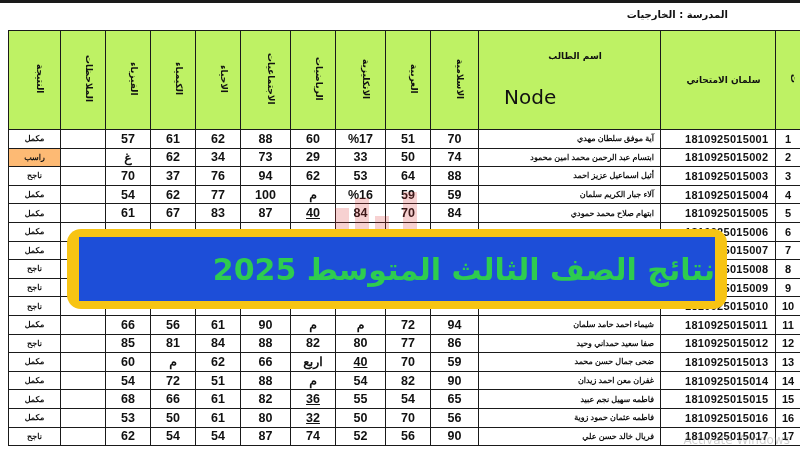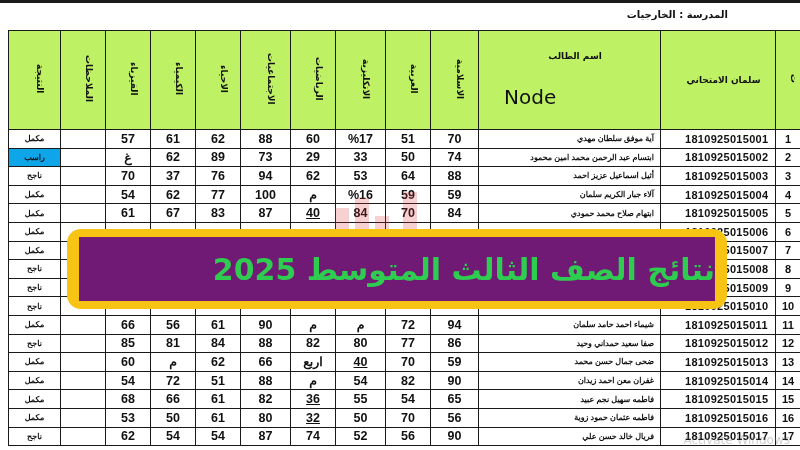--- a/index.html
+++ b/index.html
@@ -6,29 +6,29 @@
   body { width:800px; height:450px; overflow:hidden; background:#ffffff; position:relative; font-family:"DejaVu Sans", sans-serif; }
   .topbar { position:absolute; left:0; top:0; width:800px; height:3px; background:#1a1a1a; }
   .school { position:absolute; right:72px; top:9px; font-size:10px; color:#111; direction:rtl; font-weight:bold; }
   .table-wrap { position:absolute; left:8px; top:30px; width:800px; }
   table { border-collapse:collapse; table-layout:fixed; }
   th, td { border:1.5px solid #1a1a1a; text-align:center; padding:0; overflow:hidden; white-space:nowrap; }
   th { background:#bef264; height:98px; font-size:9px; color:#111; font-weight:bold;padding-left:11px; }
   th.vert span { display:inline-block; writing-mode:vertical-rl; font-size:9px; }
   td { height:17.6px; font-family:"Liberation Sans", sans-serif; font-weight:bold; font-size:12.5px; color:#111; background:#fff; }
   td.res { font-size:8px; font-weight:bold; direction:rtl; }
-  td.res.hl { background:#0ea5e9; }
+  td.res.hl { background:#fdba74; }
   td.name { font-size:8px; text-align:right; padding-right:6px; direction:rtl; font-weight:bold;padding-left:29px; }
   td.exam { font-size:11px; letter-spacing:0.3px; text-align:left; padding-left:24px; }
   td.seq { font-size:11px; }
   td.u { text-decoration:underline; }
   .node-label { display:block; font-family:"DejaVu Sans", sans-serif; font-weight:normal; font-size:20px; color:#111; text-align:left; padding-left:14px; margin-top:24px; }
   .name-head { display:block; font-size:9px; direction:rtl; }
   .banner-outer { position:absolute; left:67px; top:229px; width:660px; height:80px; background:#f7c413; border-radius:14px; }
-  .banner-inner { position:absolute; left:12px; top:8px; width:636px; height:64px; background:#701a75; }
+  .banner-inner { position:absolute; left:12px; top:8px; width:636px; height:64px; background:#1d4ed8; }
   .banner-text { position:absolute; left:0; top:0; width:636px; height:64px; display:flex; align-items:center; justify-content:flex-start; padding-left:6px; box-sizing:border-box; direction:rtl; }
   .banner-text span { font-family:"DejaVu Sans", sans-serif; font-weight:bold; font-size:30px; color:#2ecc4f; direction:rtl; unicode-bidi:plaintext; }
   .watermark { position:absolute; left:325px; top:190px; width:120px; height:48px; opacity:0.22; }
   .watermark .bar { position:absolute; bottom:0; background:#d33; width:14px; }
   .activate { position:absolute; right:10px; bottom:3px; font-size:12px; color:rgba(120,120,120,0.35); font-family:"DejaVu Sans", sans-serif; }
 </style>
 </head>
 <body>
 
 <div class="topbar"></div>
@@ -85,21 +85,21 @@
           <td>70</td>
           <td class="name">آية موفق سلطان مهدي</td>
           <td class="exam">1810925015001</td>
           <td class="seq">1</td>
         </tr>
         <tr>
           <td class="res hl">راسب</td>
           <td></td>
           <td>غ</td>
           <td>62</td>
-          <td>89</td>
+          <td>34</td>
           <td>73</td>
           <td>29</td>
           <td>33</td>
           <td>50</td>
           <td>74</td>
           <td class="name">ابتسام عبد الرحمن محمد امين محمود</td>
           <td class="exam">1810925015002</td>
           <td class="seq">2</td>
         </tr>
         <tr>

